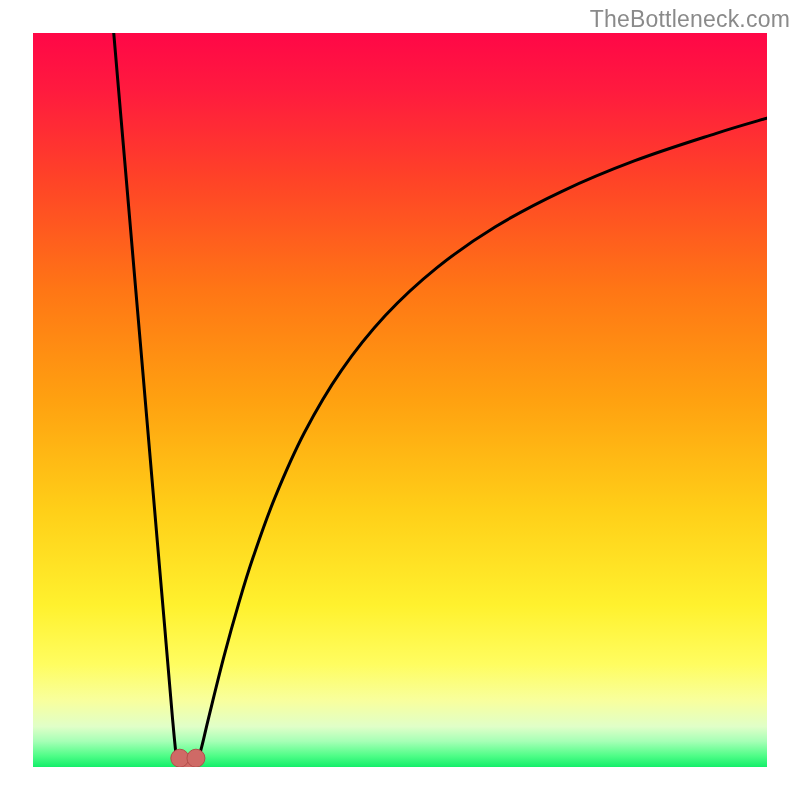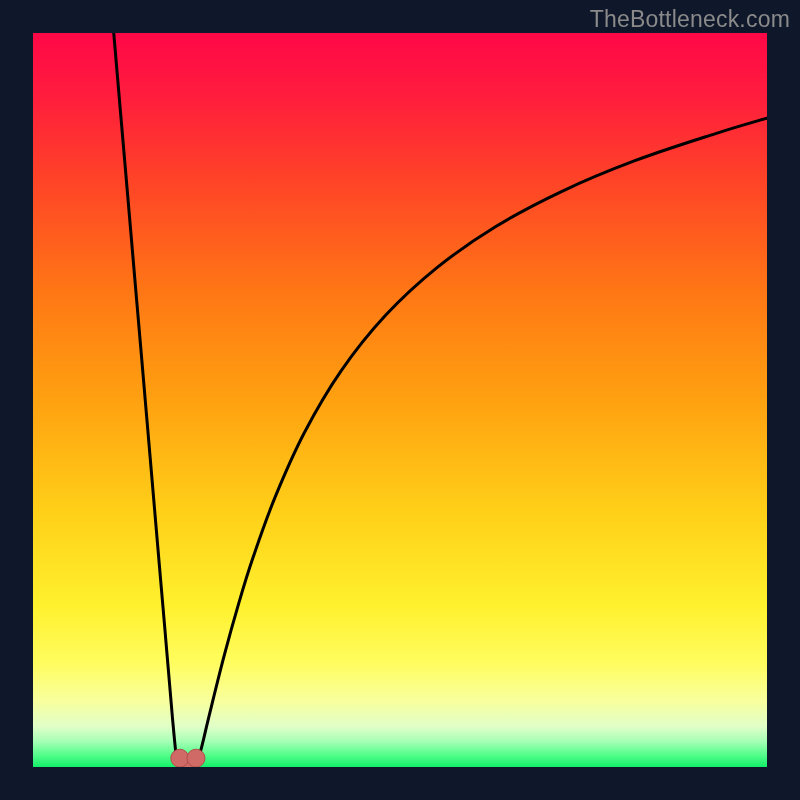--- a/index.html
+++ b/index.html
@@ -10,21 +10,21 @@
     overflow: hidden;
     background: #000;
     font-family: Arial, Helvetica, sans-serif;
   }
   .frame {
     position: absolute;
     left: 0;
     top: 0;
     width: 800px;
     height: 800px;
-    background: #0f172a;
+    background: #ffffff;
   }
   .plot {
     position: absolute;
     left: 33px;
     top: 33px;
     width: 734px;
     height: 734px;
     overflow: hidden;
   }
   .watermark {

